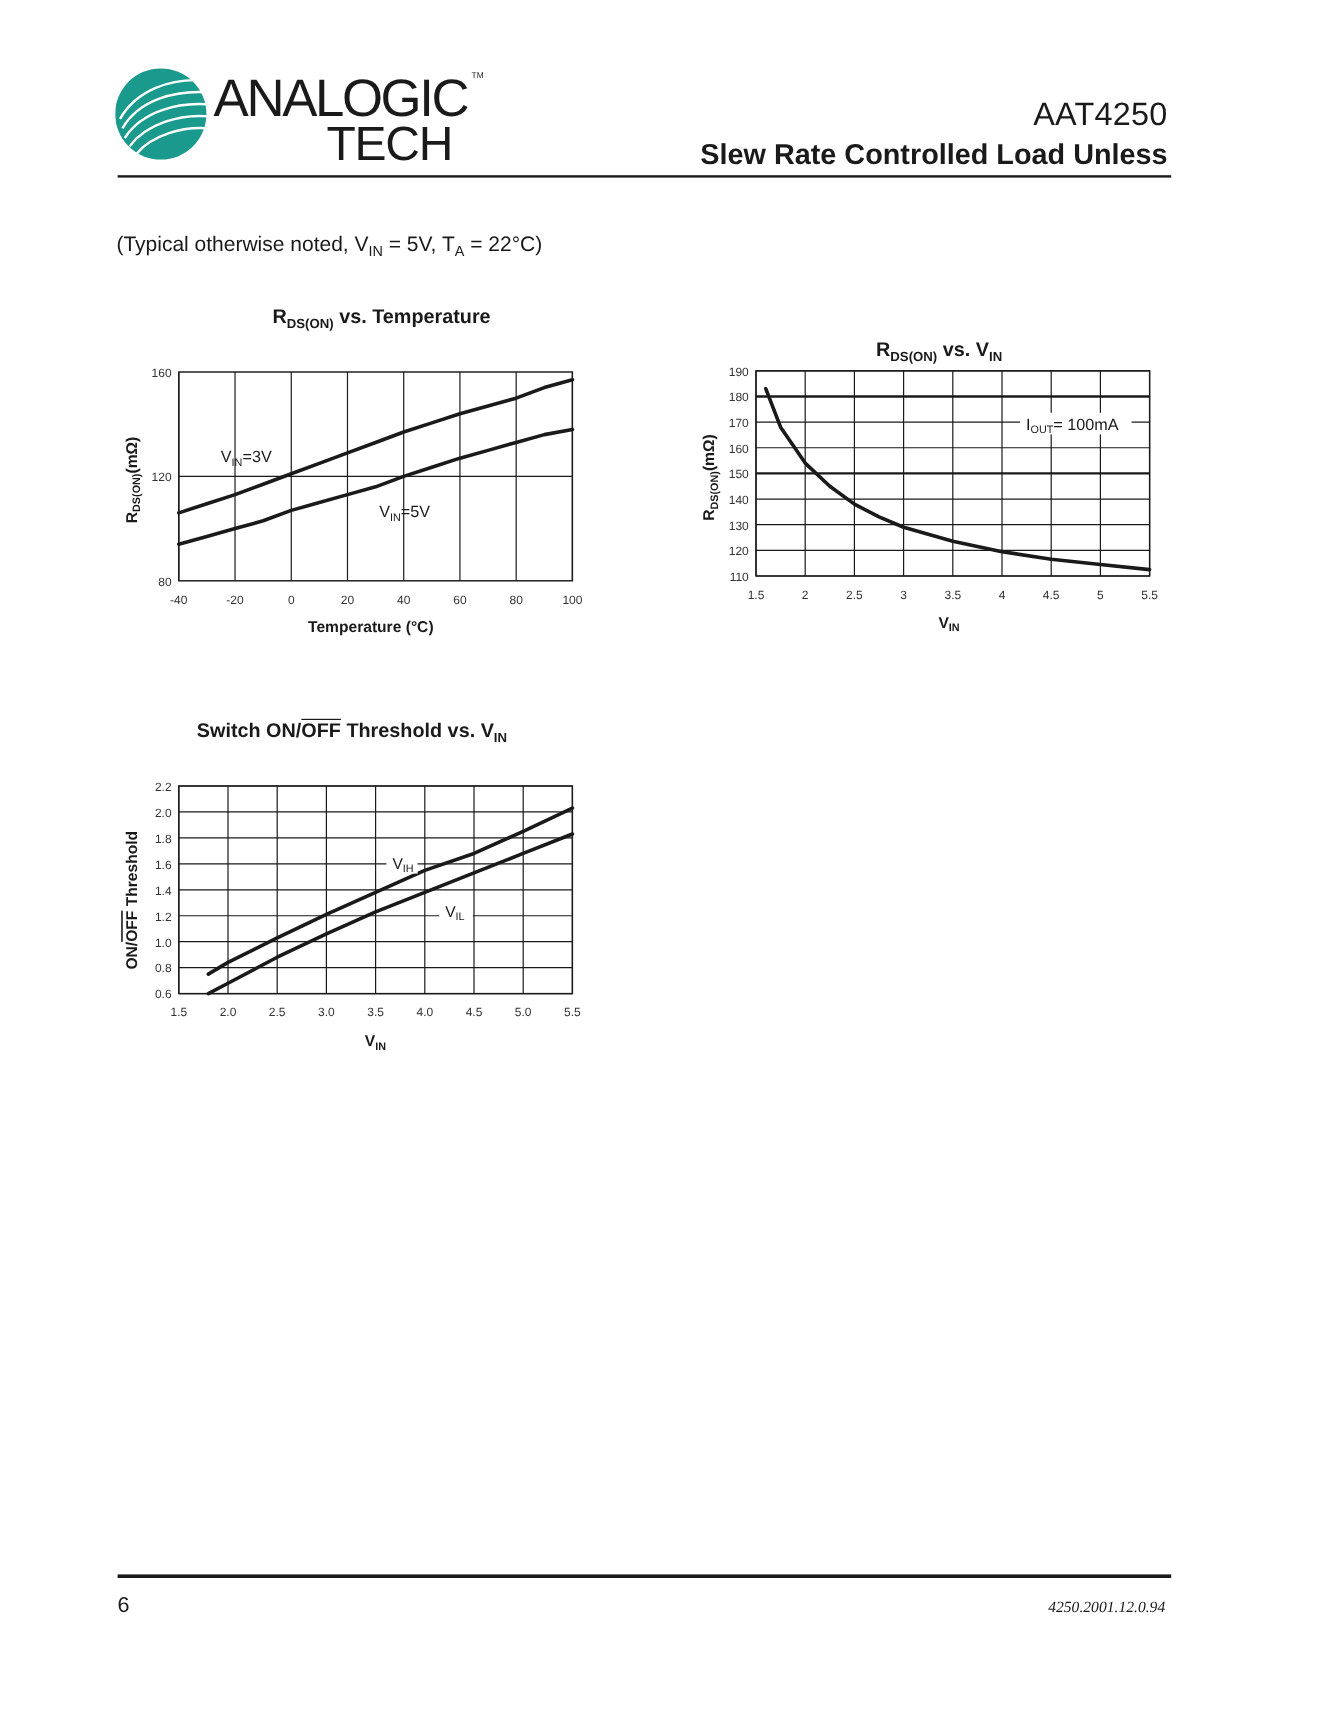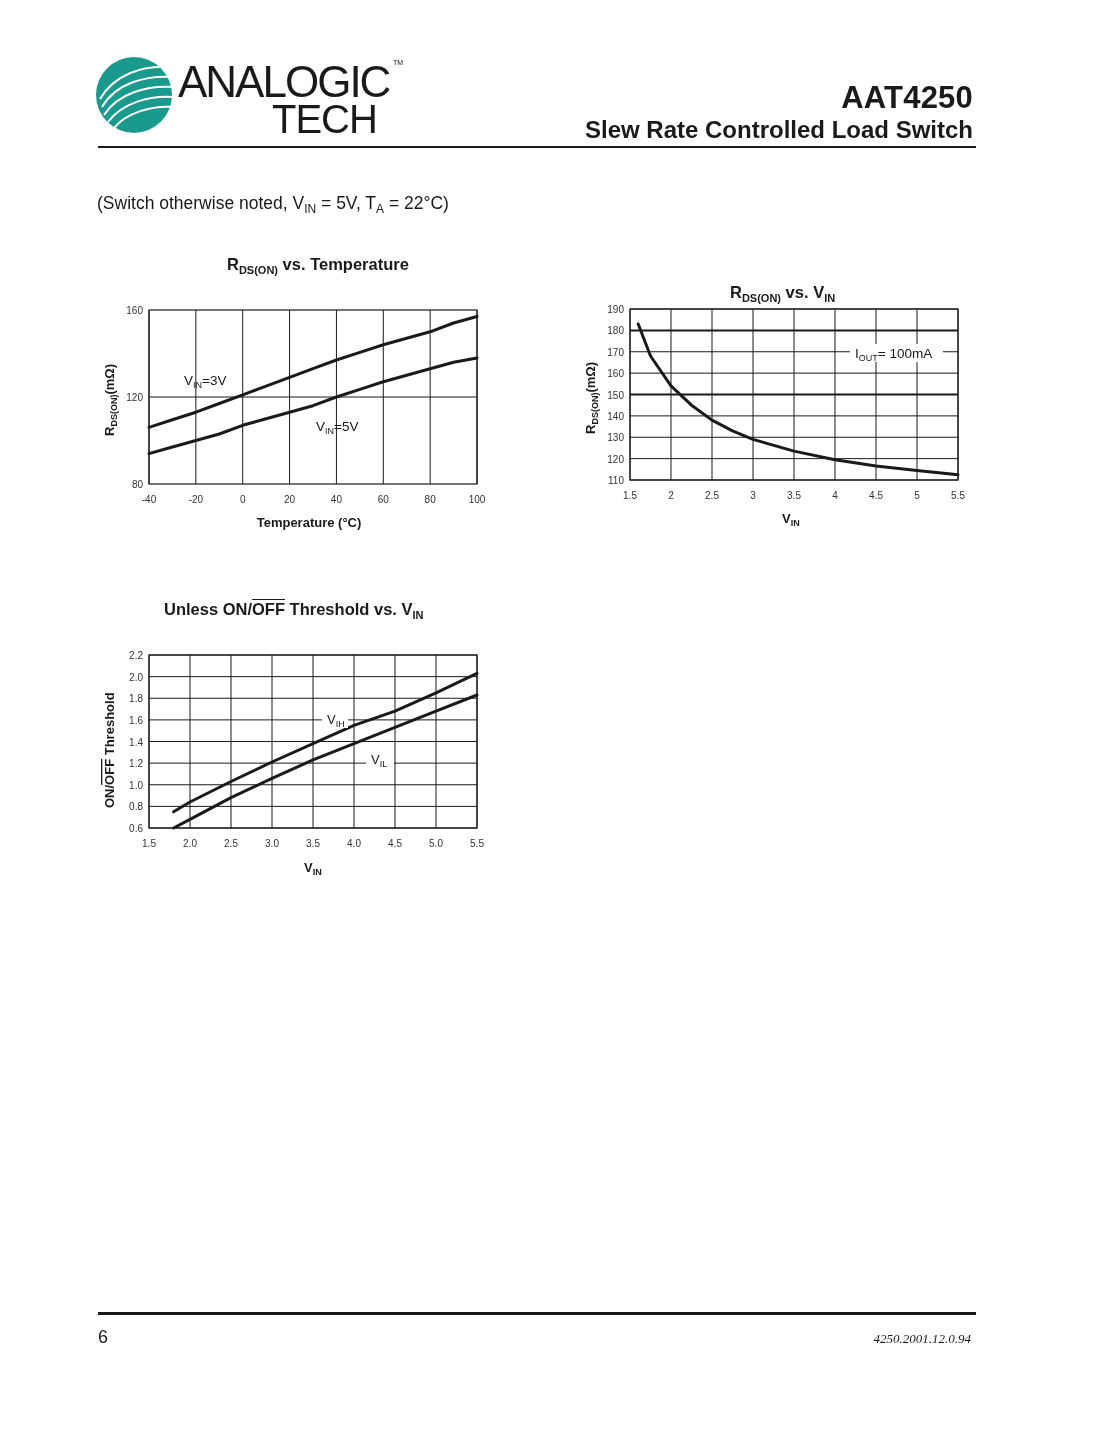--- a/index.html
+++ b/index.html
@@ -1,18 +1,18 @@
 <!DOCTYPE html>
 <html><head>
 <meta charset="utf-8">
 <style>
   html, body { margin: 0; padding: 0; background: #ffffff; }
   body { width: 1105px; height: 1430px; position: relative; font-family: "Liberation Sans", sans-serif; color: #1a1a1a; overflow: hidden; }
   .logo-svg { position: absolute; left: 96px; top: 55px; }
-  .part-no { position: absolute; right: 132px; top: 80px; font-weight: bold; font-size: 31px; letter-spacing: 0.2px; }
+  .part-no { position: absolute; right: 132px; top: 80px; font-weight: normal; font-size: 27px; letter-spacing: 0.2px; }
   .part-desc { position: absolute; right: 132px; top: 116px; font-weight: bold; font-size: 24px; }
   .rule-top { position: absolute; left: 98px; top: 146px; width: 878px; height: 2px; background: #1a1a1a; }
   .note { position: absolute; left: 97px; top: 193px; font-size: 17.5px; }
   .note sub { font-size: 12px; vertical-align: -4px; }
   .chart-title { position: absolute; font-weight: bold; font-size: 16.5px; white-space: nowrap; }
   .chart-title sub { font-size: 11px; vertical-align: -4px; }
   .ov { text-decoration: overline; }
   .chart-svg { position: absolute; left: 0; top: 0; }
   .rule-bottom { position: absolute; left: 98px; top: 1312px; width: 878px; height: 3px; background: #1a1a1a; }
   .page-num { position: absolute; left: 98px; top: 1327px; font-size: 18px; }
@@ -27,28 +27,28 @@
   <path d="M8 60 C 22 38, 52 30, 78 32" stroke="#fff" stroke-width="2" fill="none"></path>
   <path d="M12 67 C 26 48, 54 40, 78 42" stroke="#fff" stroke-width="2" fill="none"></path>
   <path d="M18 73 C 30 58, 56 50, 78 52" stroke="#fff" stroke-width="2" fill="none"></path>
   <path d="M4 44 C 18 20, 46 10, 74 12" stroke="#fff" stroke-width="2" fill="none"></path>
   <text x="82" y="42" font-family="Liberation Sans, sans-serif" font-size="44" letter-spacing="-2" fill="#1a1a1a">ANALOGIC</text>
   <text x="176" y="78" font-family="Liberation Sans, sans-serif" font-size="40" font-weight="normal" fill="#1a1a1a" letter-spacing="-1">TECH</text>
   <text x="297" y="10" font-family="Liberation Sans, sans-serif" font-size="7" fill="#1a1a1a">TM</text>
 </svg>
 
 <div class="part-no">AAT4250</div>
-<div class="part-desc">Slew Rate Controlled Load Switch</div>
+<div class="part-desc">Slew Rate Controlled Load Unless</div>
 <div class="rule-top"></div>
 
-<div class="note"><span>(Switch otherwise noted, V</span><sub>IN</sub><span> = 5V, T</span><sub>A</sub><span> = 22°C)</span></div>
+<div class="note"><span>(Typical otherwise noted, V</span><sub>IN</sub><span> = 5V, T</span><sub>A</sub><span> = 22°C)</span></div>
 
 <div class="chart-title" style="left:203px; top:255px;margin-left:24px;"><span>R</span><sub>DS(ON)</sub><span> vs. Temperature</span></div>
 <div class="chart-title" style="left:730px; top:255px;margin-top:28px;"><span>R</span><sub>DS(ON)</sub><span> vs. V</span><sub>IN</sub></div>
-<div class="chart-title" style="left:164px; top:600px;"><span>Unless ON/</span><span class="ov">OFF</span><span> Threshold vs. V</span><sub>IN</sub></div>
+<div class="chart-title" style="left:164px; top:600px;"><span>Switch ON/</span><span class="ov">OFF</span><span> Threshold vs. V</span><sub>IN</sub></div>
 
 <svg class="chart-svg" width="1105" height="1000" viewBox="0 0 1105 1000" font-family="Liberation Sans, sans-serif">
   <g id="chart1">
       <line x1="149" x2="149" y1="310" y2="484" stroke="#1a1a1a" stroke-width="1"></line>
       <line x1="195.85714285714286" x2="195.85714285714286" y1="310" y2="484" stroke="#1a1a1a" stroke-width="1"></line>
       <line x1="242.71428571428572" x2="242.71428571428572" y1="310" y2="484" stroke="#1a1a1a" stroke-width="1"></line>
       <line x1="289.57142857142856" x2="289.57142857142856" y1="310" y2="484" stroke="#1a1a1a" stroke-width="1"></line>
       <line x1="336.42857142857144" x2="336.42857142857144" y1="310" y2="484" stroke="#1a1a1a" stroke-width="1"></line>
       <line x1="383.2857142857143" x2="383.2857142857143" y1="310" y2="484" stroke="#1a1a1a" stroke-width="1"></line>
       <line x1="430.1428571428571" x2="430.1428571428571" y1="310" y2="484" stroke="#1a1a1a" stroke-width="1"></line>

